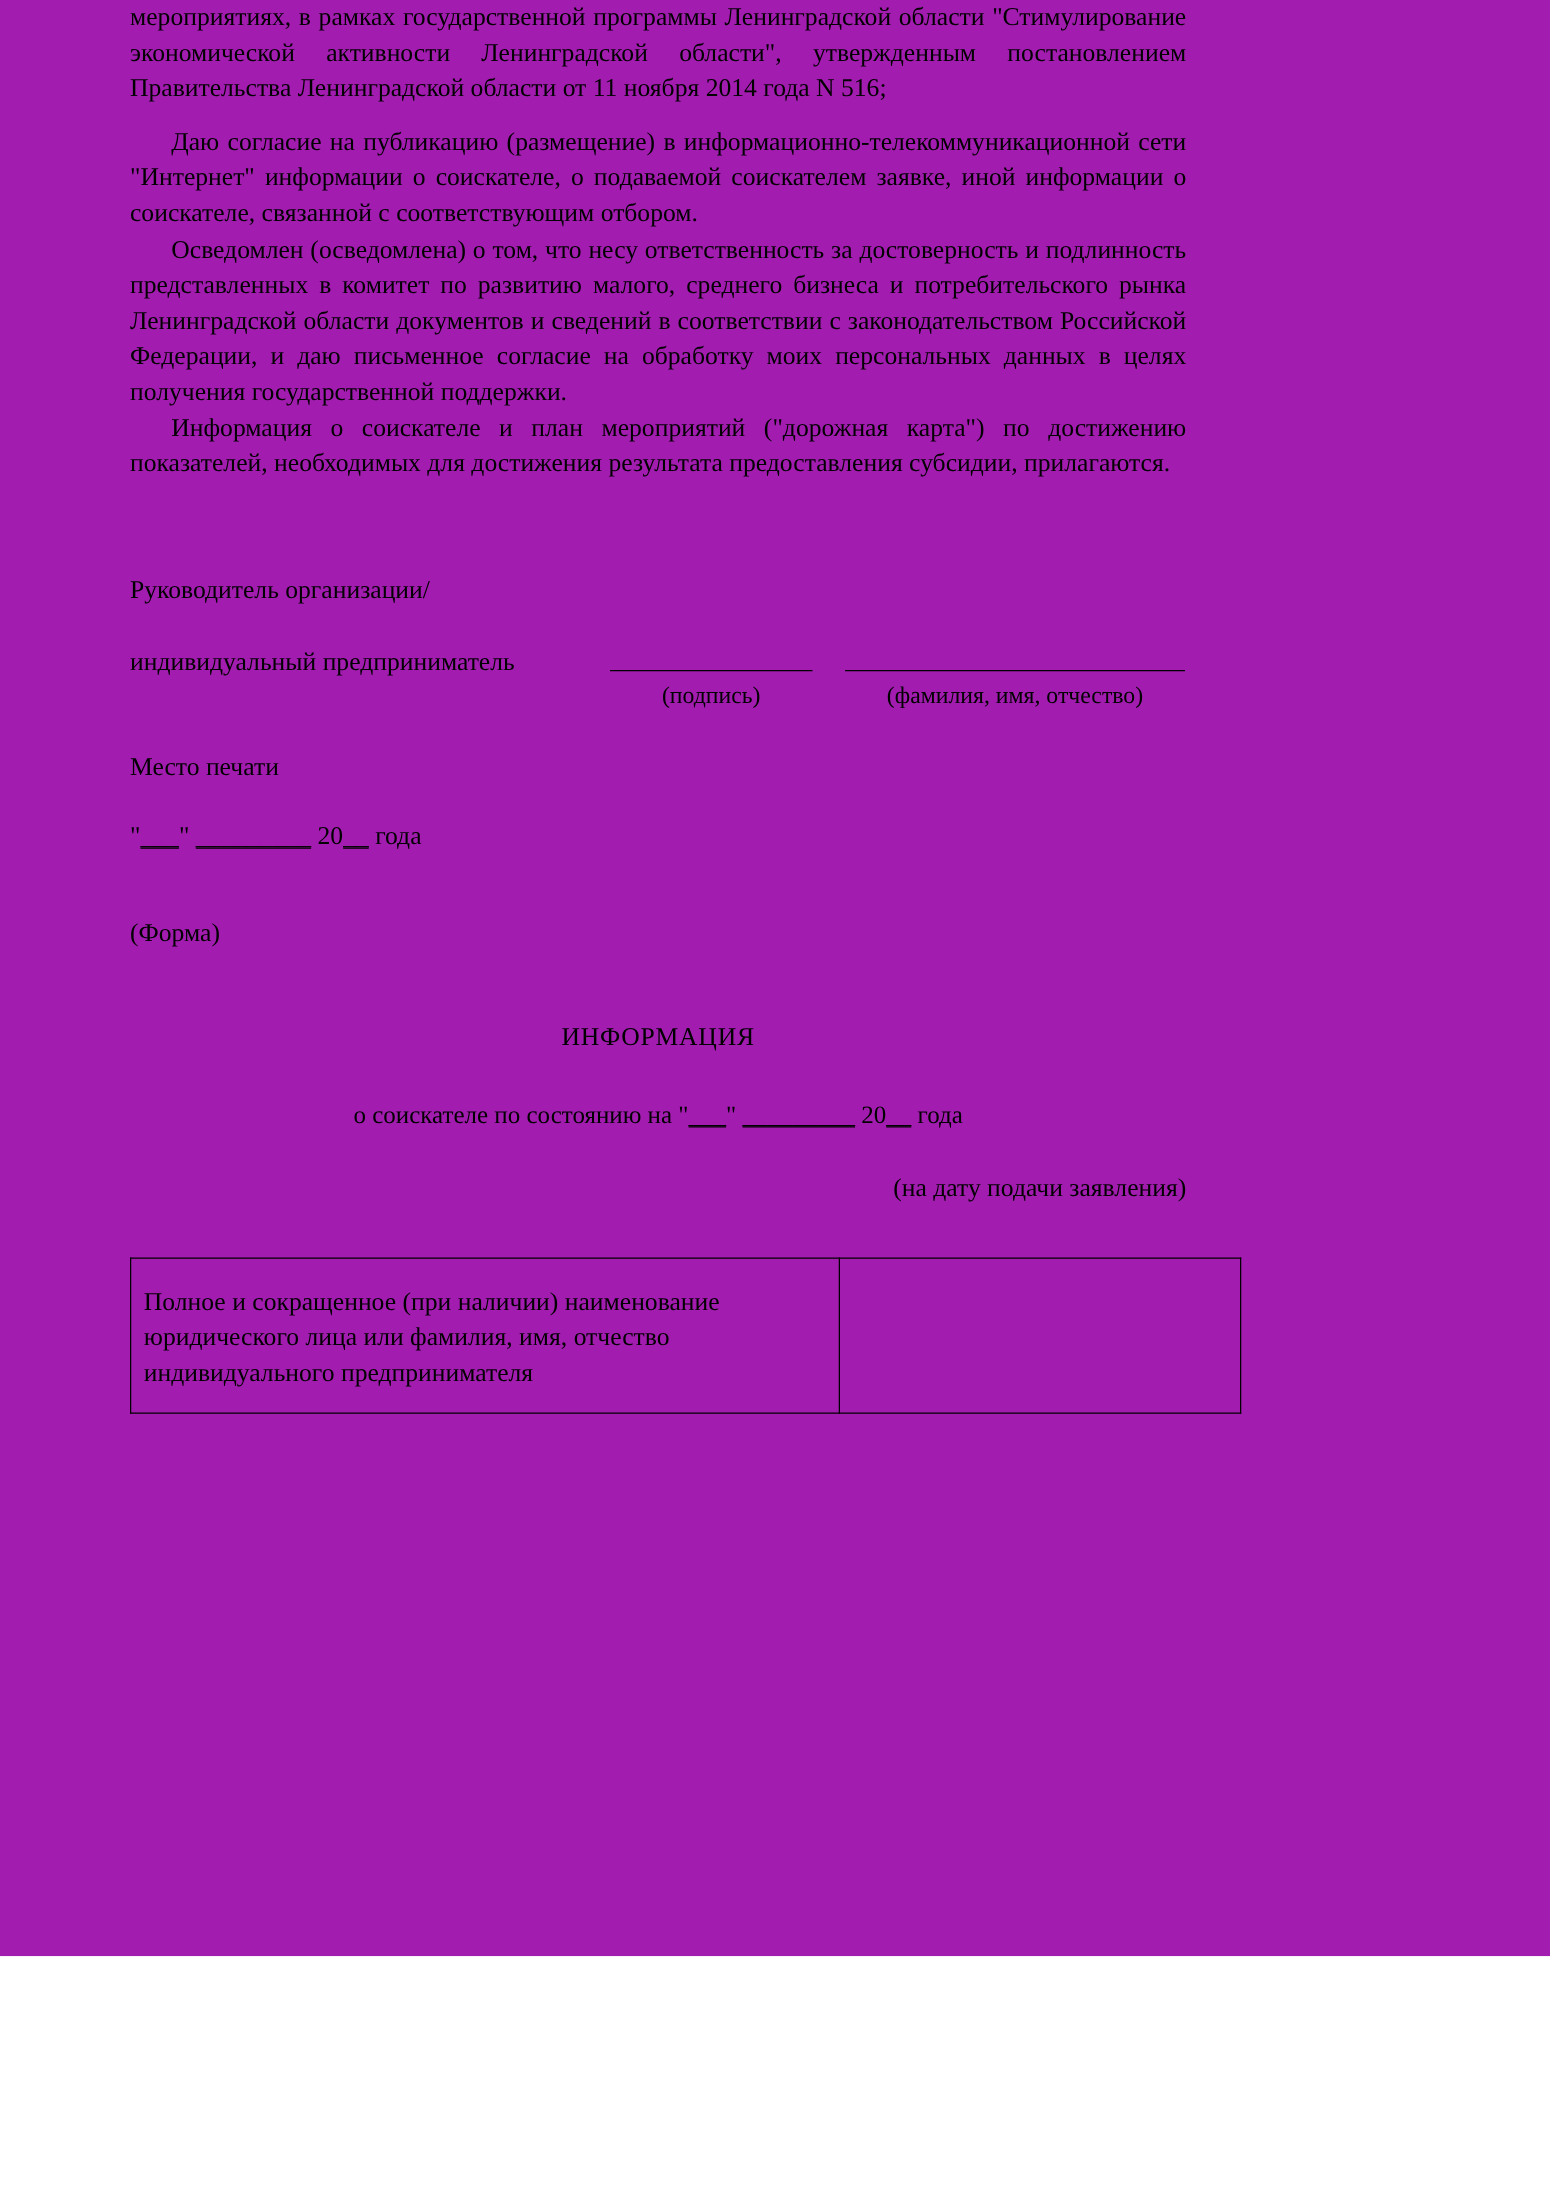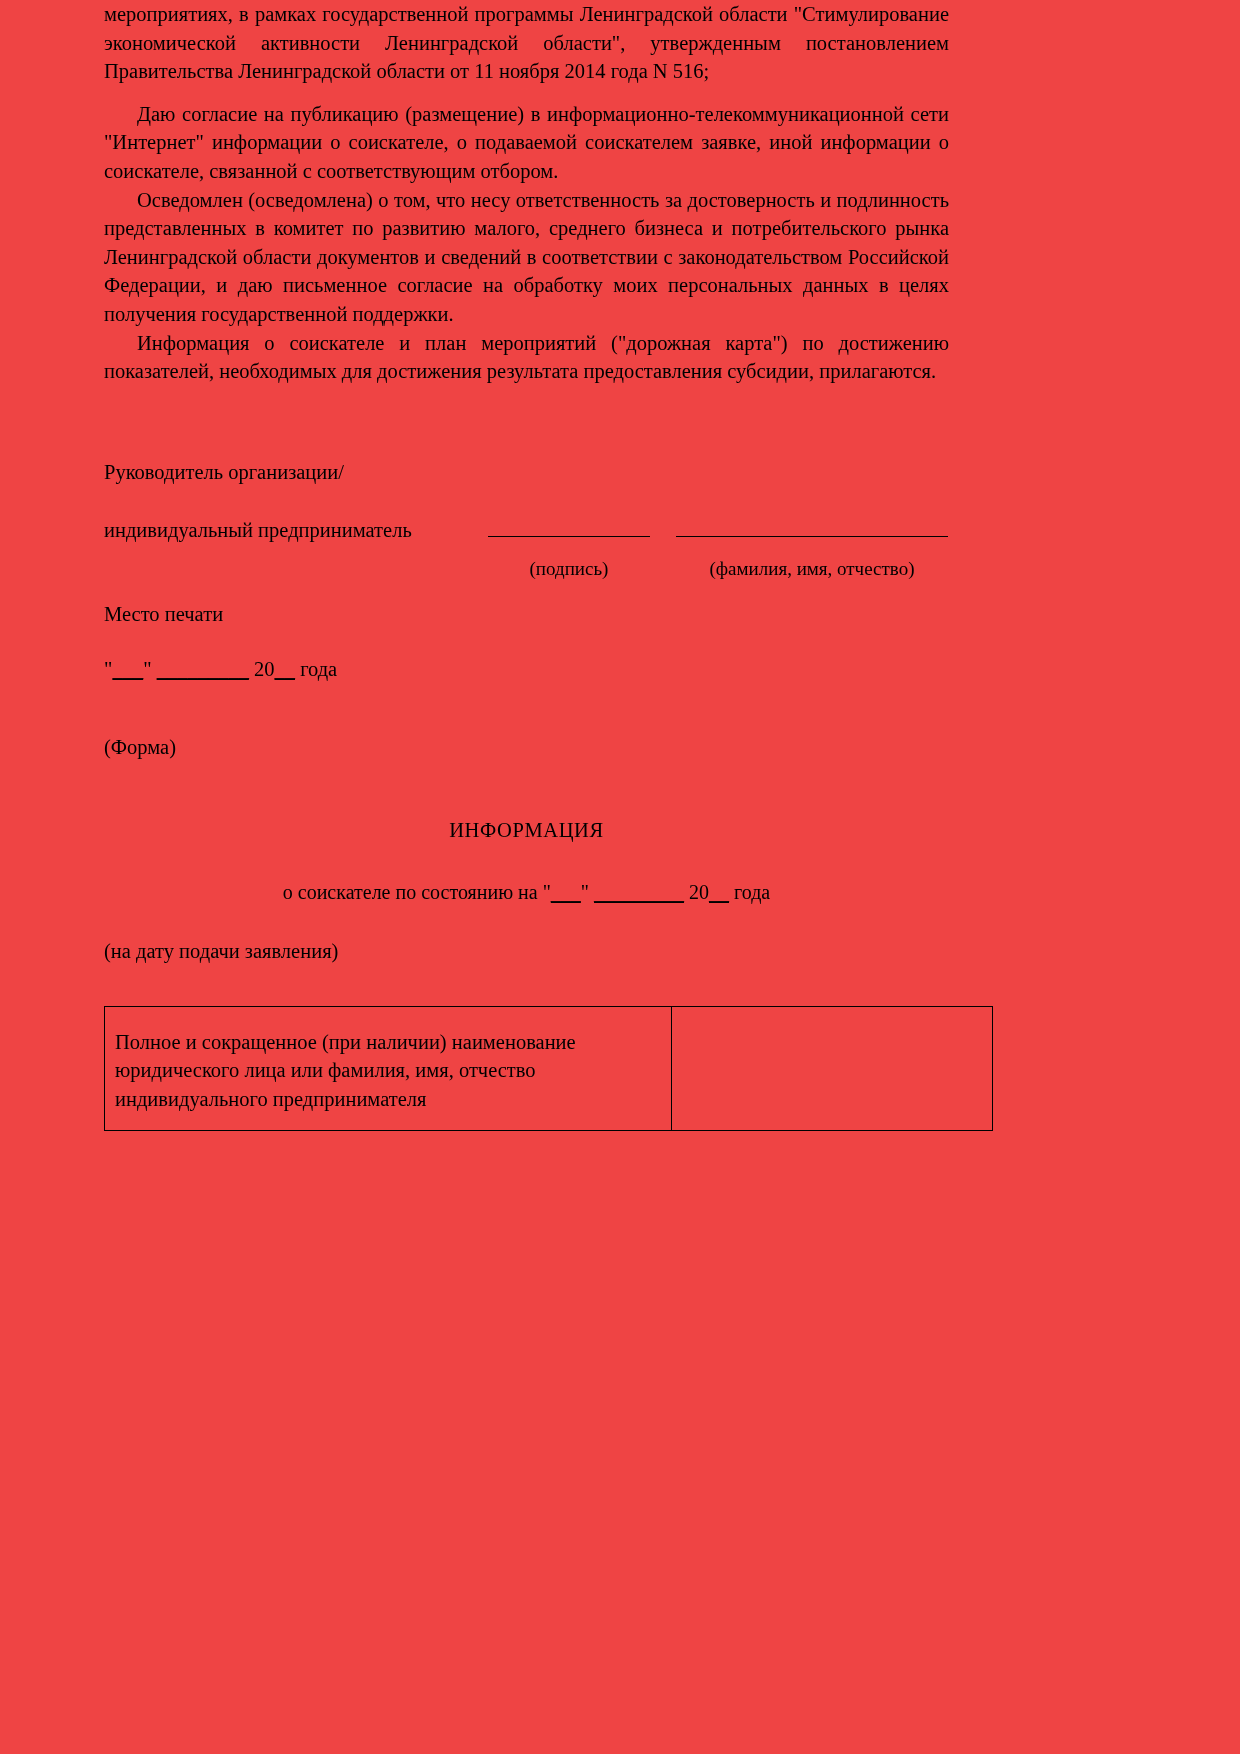--- a/index.html
+++ b/index.html
@@ -8,22 +8,22 @@
     padding: 0;
     background: #ffffff;
   }
   body {
     font-family: "Liberation Serif", "DejaVu Serif", serif;
     color: #000000;
   }
   .page {
     position: relative;
     width: 1240px;
-    height: 1754px;
-    background: #ef4444;
+    height: 1565px;
+    background: #a21caf;
     overflow: hidden;
     box-sizing: border-box;
   }
   .content {
     position: absolute;
     left: 104px;
     top: 0;
     width: 845px;
   }
 
@@ -67,21 +67,21 @@
   .sig-rule.two  { left: 188px; width: 272px; }
 
   .sig-caps {
     position: relative;
     margin-left: 384px;
     height: 30px;
     margin-top: 6px;
   }
   .sig-cap {
     position: absolute;
-    top: 16px;
+    top: 4px;
     font-size: 19px;
     line-height: 26px;
     text-align: center;
   }
   .sig-cap.one { left: 0px;   width: 162px; }
   .sig-cap.two { left: 188px; width: 272px; }
 
   .stamp {
     margin-top: 30px;
     font-size: 20.5px;
@@ -121,21 +121,21 @@
     letter-spacing: 0.6px;
   }
   .doc-subtitle {
     margin-top: 34px;
     text-align: center;
     font-size: 20px;
     line-height: 28.6px;
   }
   .doc-subnote {
     margin-top: 30px;
-    text-align: left;
+    text-align: right;
     font-size: 20.5px;
     line-height: 28.6px;
   }
 
   
   table.info-table {
     margin-top: 40px;
     width: 846px;
     border-collapse: collapse;
     table-layout: fixed;

